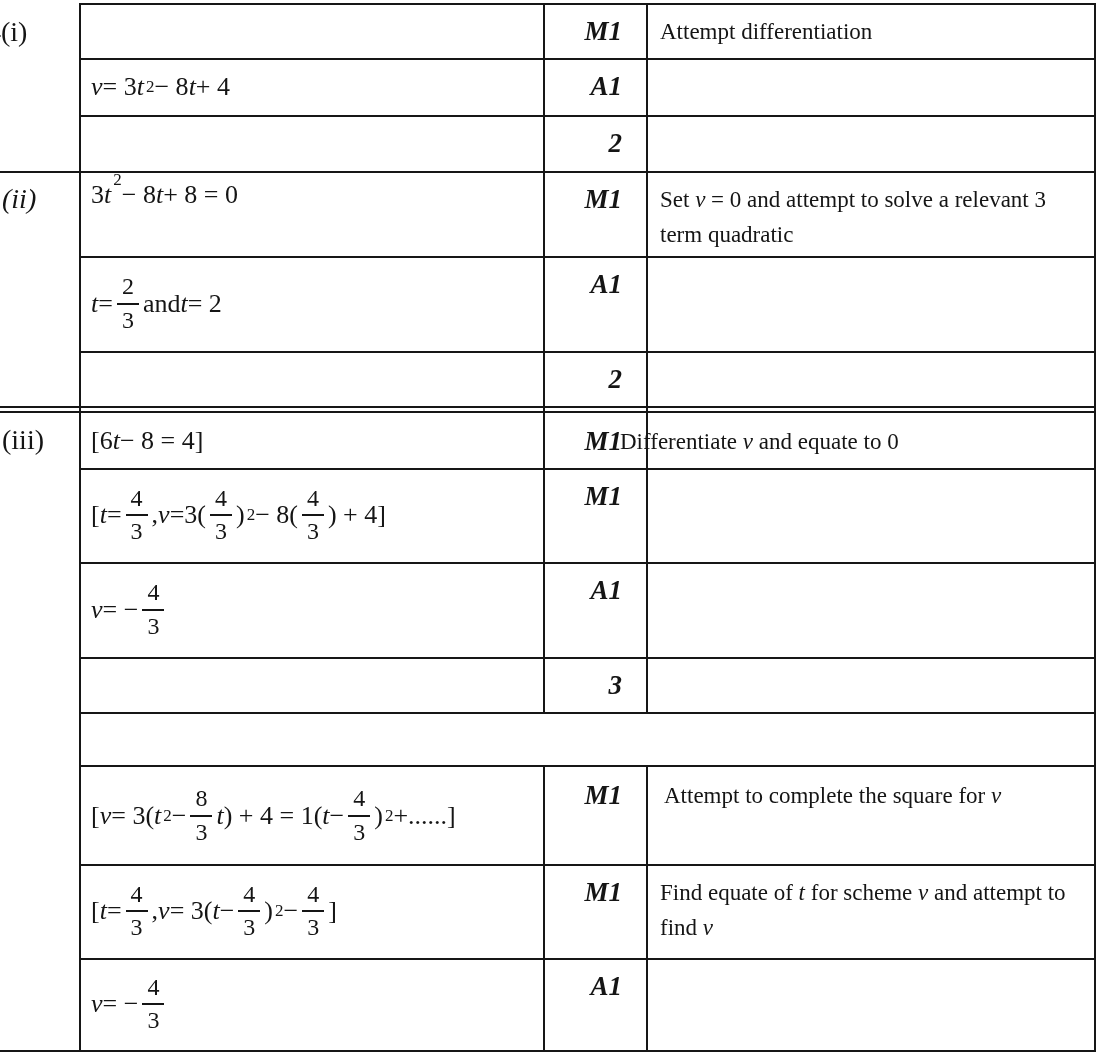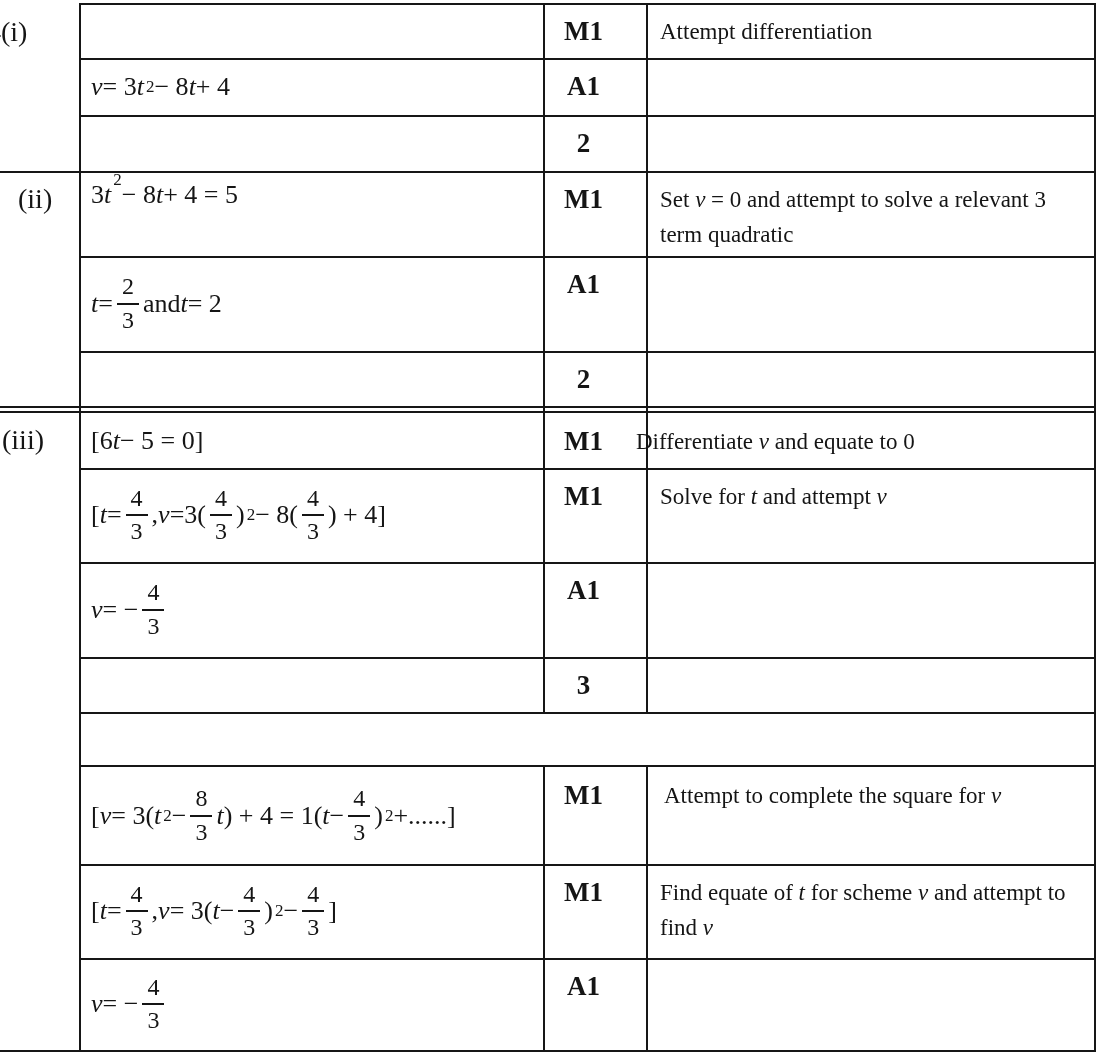--- a/index.html
+++ b/index.html
@@ -16,21 +16,21 @@
   .vline{width:2px;}
   .cell{position:absolute;box-sizing:border-box;white-space:normal;}
   .partlabel{font-size:28px;line-height:1.1;}
   .answer{
     display:flex;align-items:center;
     font-size:26px;padding-left:12px;
   }
   .answer.top{align-items:flex-start;padding-top:9px;}
   .mark{
     font-weight:bold;font-size:27px;
-    text-align:center;padding:13px 24px 0 0;
+    text-align:right;padding:13px 24px 0 0;font-style:italic;
   }
   .comment{
     font-size:23px;line-height:35px;
     padding:11px 2px 0 12px;
   }
   .altheader{
     display:flex;align-items:center;justify-content:center;
     font-weight:bold;font-size:27px;
   }
   .it{font-style:italic;}
@@ -69,21 +69,21 @@
   <div class="hline" style="left:0;top:1050px;width:1096px;"></div>
 
   <div class="vline" style="left:79px;top:3px;height:1049px;"></div>
   <div class="vline" style="left:543px;top:3px;height:711px;"></div>
   <div class="vline" style="left:543px;top:765px;height:287px;"></div>
   <div class="vline" style="left:646px;top:3px;height:711px;"></div>
   <div class="vline" style="left:646px;top:765px;height:287px;"></div>
   <div class="vline" style="left:1094px;top:3px;height:1049px;"></div>
 
   <div class="cell partlabel" style="left:-13px;top:17px;width:95px;">4(i)</div>
-  <div class="cell partlabel" style="left:18px;top:184px;width:80px;">(ii)</div>
+  <div class="cell partlabel" style="left:2px;top:184px;width:80px;font-style:italic;">(ii)</div>
   <div class="cell partlabel" style="left:2px;top:425px;width:80px;">(iii)</div>
 
   <div class="cell mark" style="left:545px;top:3px;width:101px;height:55px;">M1</div>
   <div class="cell comment" style="left:648px;top:3px;width:446px;height:55px;"><span>Attempt differentiation</span></div>
 
   <div class="cell answer" style="left:79px;top:58px;width:464px;height:57px;">
       <span class="it">v</span>
       <span> = 3</span>
       <span class="it">t</span>
       <sup>2</sup>
@@ -94,21 +94,21 @@
   <div class="cell mark" style="left:545px;top:58px;width:101px;height:57px;">A1</div>
 
   <div class="cell mark" style="left:545px;top:115px;width:101px;height:56px;">2</div>
 
   <div class="cell answer top" style="left:79px;top:171px;width:464px;height:85px;">
       <span>3</span>
       <span class="it">t</span>
       <sup>2</sup>
       <span> − 8</span>
       <span class="it">t</span>
-      <span> + 4 = 5</span>
+      <span> + 8 = 0</span>
     </div>
   <div class="cell mark" style="left:545px;top:171px;width:101px;height:85px;">M1</div>
   <div class="cell comment" style="left:648px;top:171px;width:446px;height:85px;"><span>Set </span><span class="it">v</span><span> = 0 and attempt to solve a relevant 3 term quadratic</span></div>
 
   <div class="cell answer" style="left:79px;top:256px;width:464px;height:95px;">
       <span class="it">t</span>
       <span> = </span>
       <span class="frac">
         <span class="num">2</span>
         <span class="den">3</span>
@@ -117,24 +117,24 @@
       <span class="it">t</span>
       <span> = 2</span>
     </div>
   <div class="cell mark" style="left:545px;top:256px;width:101px;height:95px;">A1</div>
 
   <div class="cell mark" style="left:545px;top:351px;width:101px;height:55px;">2</div>
 
   <div class="cell answer" style="left:79px;top:413px;width:464px;height:55px;">
       <span>[6</span>
       <span class="it">t</span>
-      <span> − 5 = 0]</span>
+      <span> − 8 = 4]</span>
     </div>
   <div class="cell mark" style="left:545px;top:413px;width:101px;height:55px;">M1</div>
-  <div class="cell comment" style="left:624px;top:413px;width:446px;height:48px;padding-left:12px;"><span>Differentiate </span><span class="it">v</span><span> and equate to 0</span></div>
+  <div class="cell comment" style="left:608px;top:413px;width:446px;height:48px;padding-left:12px;"><span>Differentiate </span><span class="it">v</span><span> and equate to 0</span></div>
 
   <div class="cell answer" style="left:79px;top:468px;width:464px;height:94px;">
       <span>[</span>
       <span class="it">t</span>
       <span> = </span>
       <span class="frac">
         <span class="num">4</span>
         <span class="den">3</span>
       </span>
       <span> , </span>
@@ -147,21 +147,20 @@
       <span> )</span>
       <sup>2</sup>
       <span> − 8(</span>
       <span class="frac">
         <span class="num">4</span>
         <span class="den">3</span>
       </span>
       <span> ) + 4]</span>
     </div>
   <div class="cell mark" style="left:545px;top:468px;width:101px;height:94px;">M1</div>
-  <div class="cell comment" style="left:648px;top:468px;width:446px;height:94px;"><span>Solve for </span><span class="it">t</span><span> and attempt </span><span class="it">v</span></div>
 
   <div class="cell answer" style="left:79px;top:562px;width:464px;height:95px;">
       <span class="it">v</span>
       <span> = − </span>
       <span class="frac">
         <span class="num">4</span>
         <span class="den">3</span>
       </span>
     </div>
   <div class="cell mark" style="left:545px;top:562px;width:101px;height:95px;">A1</div>

